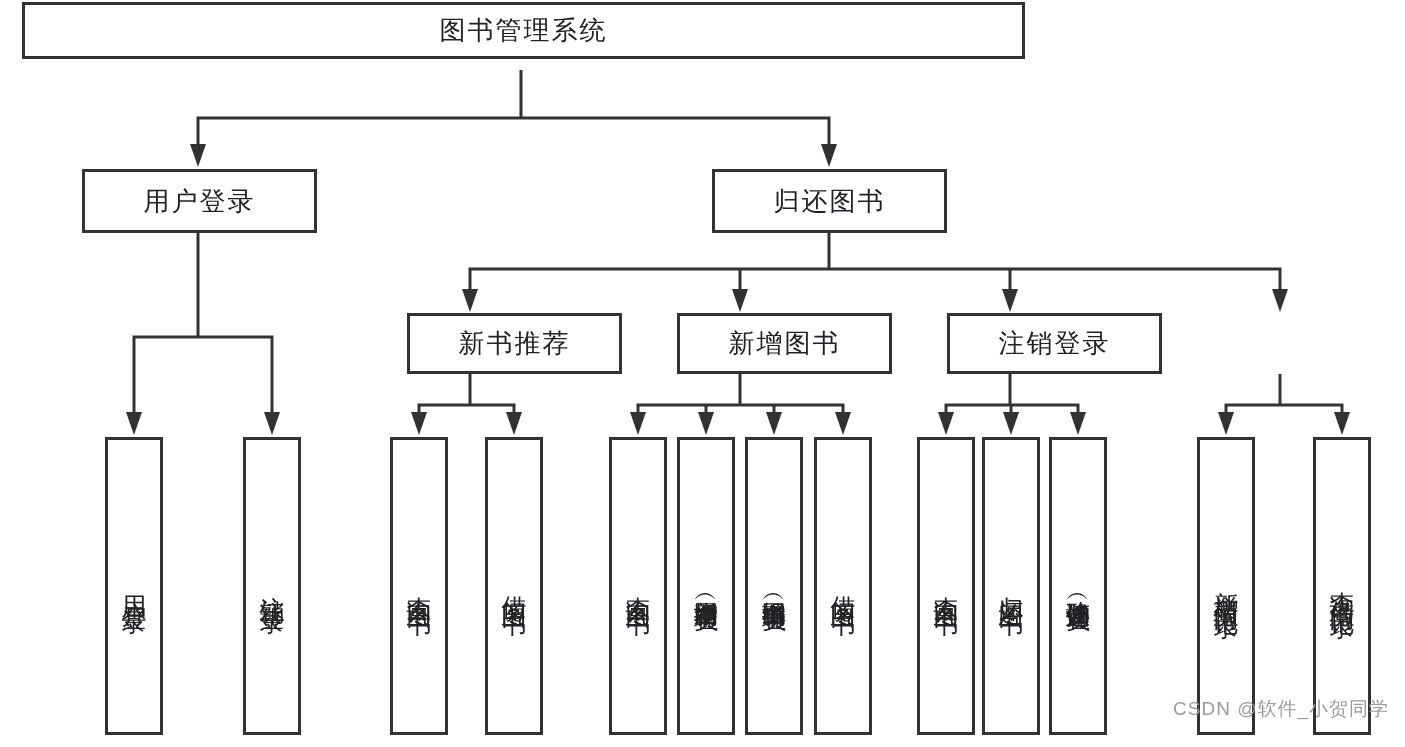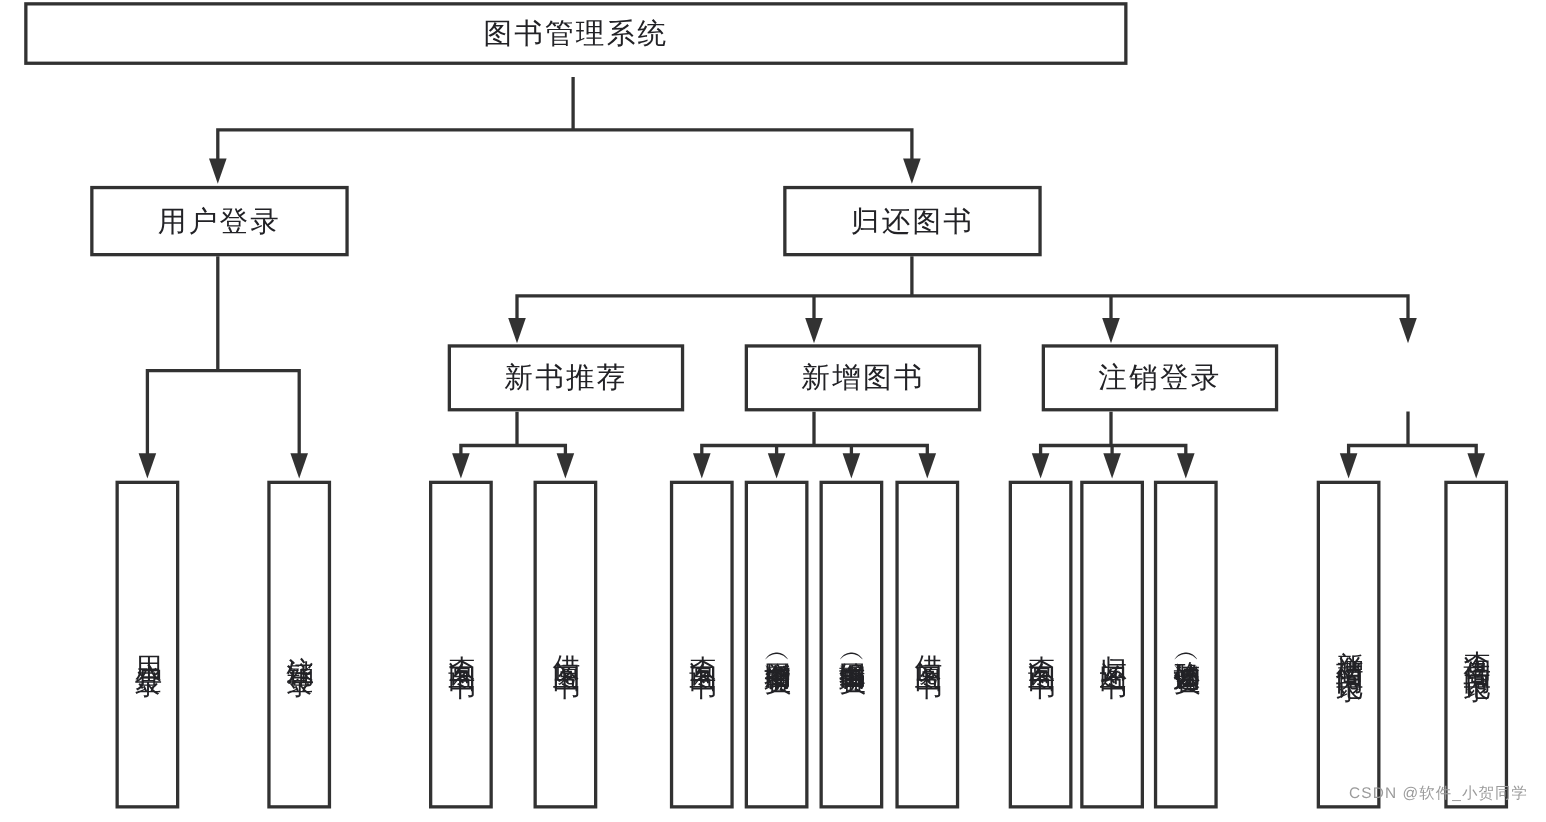--- a/index.html
+++ b/index.html
@@ -27,22 +27,22 @@
   .l2b{left:712px;top:169px;width:235px;height:64px;}
   .l3{top:313px;width:215px;height:61px;margin-left:44px;}
   .leaf{top:437px;width:58px;height:298px;}
   .vtext{
     writing-mode:vertical-rl;text-orientation:mixed;
     font-size:25px;letter-spacing:5px;line-height:1;
     white-space:nowrap;
   }
   .vtext.long{letter-spacing:1px;font-size:24px;}
   #watermark{
-    position:absolute;z-index:5;right:16px;top:712px;
-    color:var(--wm);font-size:14px;letter-spacing:1px;white-space:nowrap;
+    position:absolute;z-index:5;right:16px;top:696px;
+    color:var(--wm);font-size:19px;letter-spacing:1px;white-space:nowrap;
   }
 </style>
 </head>
 <body>
 
 <div id="stage">
 
   <svg id="connectors" viewBox="0 0 1405 747" xmlns="http://www.w3.org/2000/svg">
 
     <path d="M521 70 V118 M198 146 V118 H829 V146"></path>

